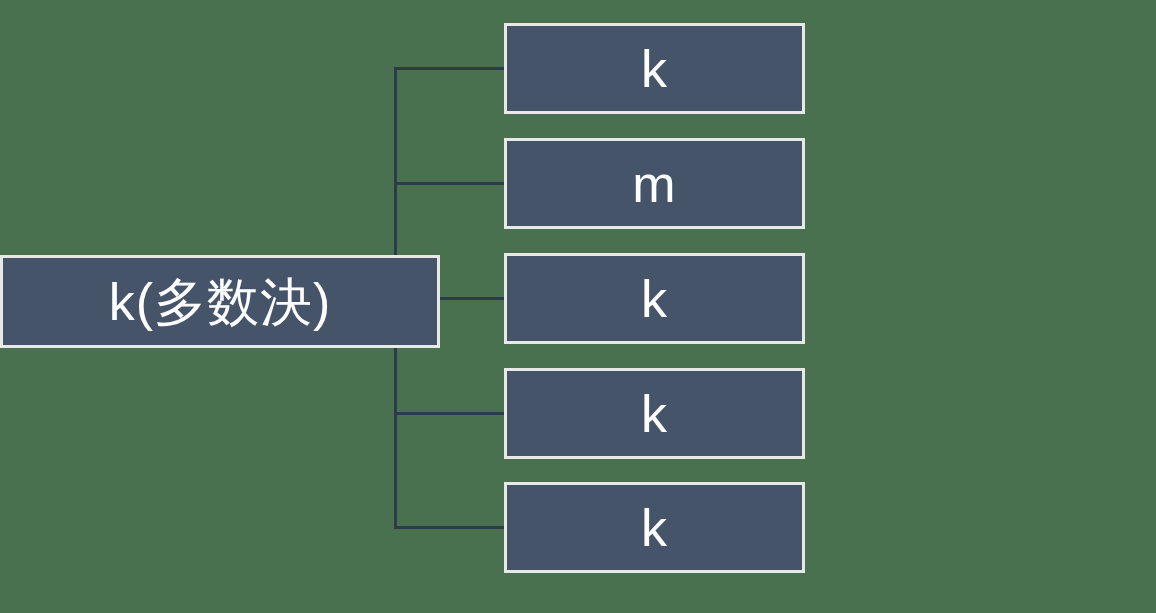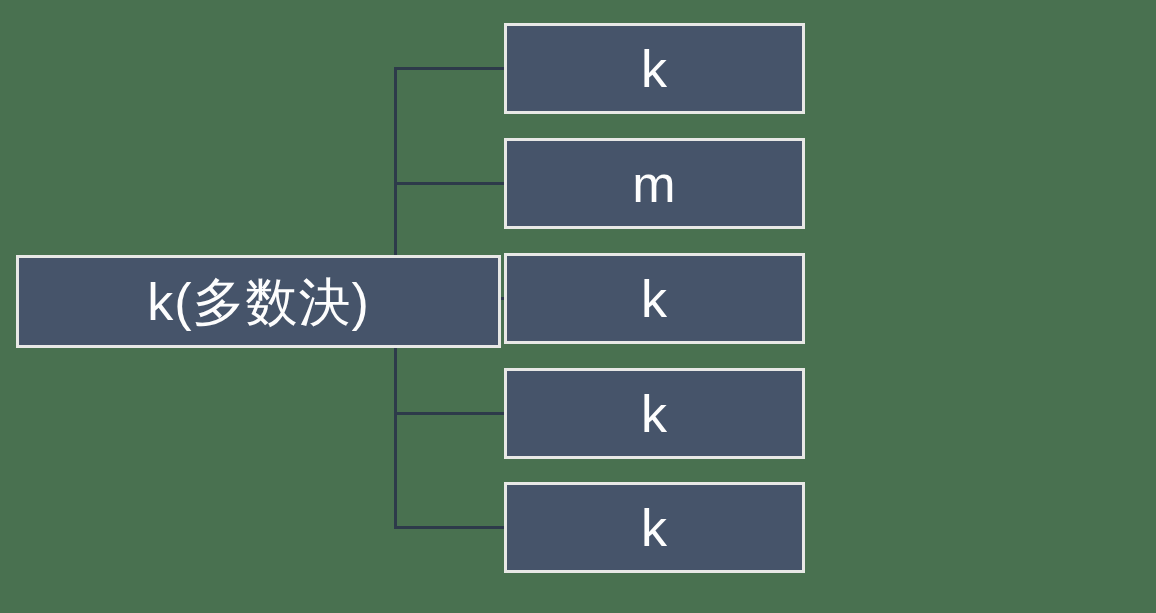--- a/index.html
+++ b/index.html
@@ -38,23 +38,23 @@
     display: flex;
     align-items: center;
     justify-content: center;
     font-size: 52px;
     font-weight: 300;
     line-height: 1;
     letter-spacing: 1px;
     z-index: 2;
   }
   .root-node {
-    left: 16px;
+    left: 0;
     top: 255px;
-    width: 485px;
+    width: 440px;
     height: 93px;
   }
   .child-node {
     left: 504px;
     width: 301px;
     height: 91px;
   }
 </style>
 </head>
 <body>

